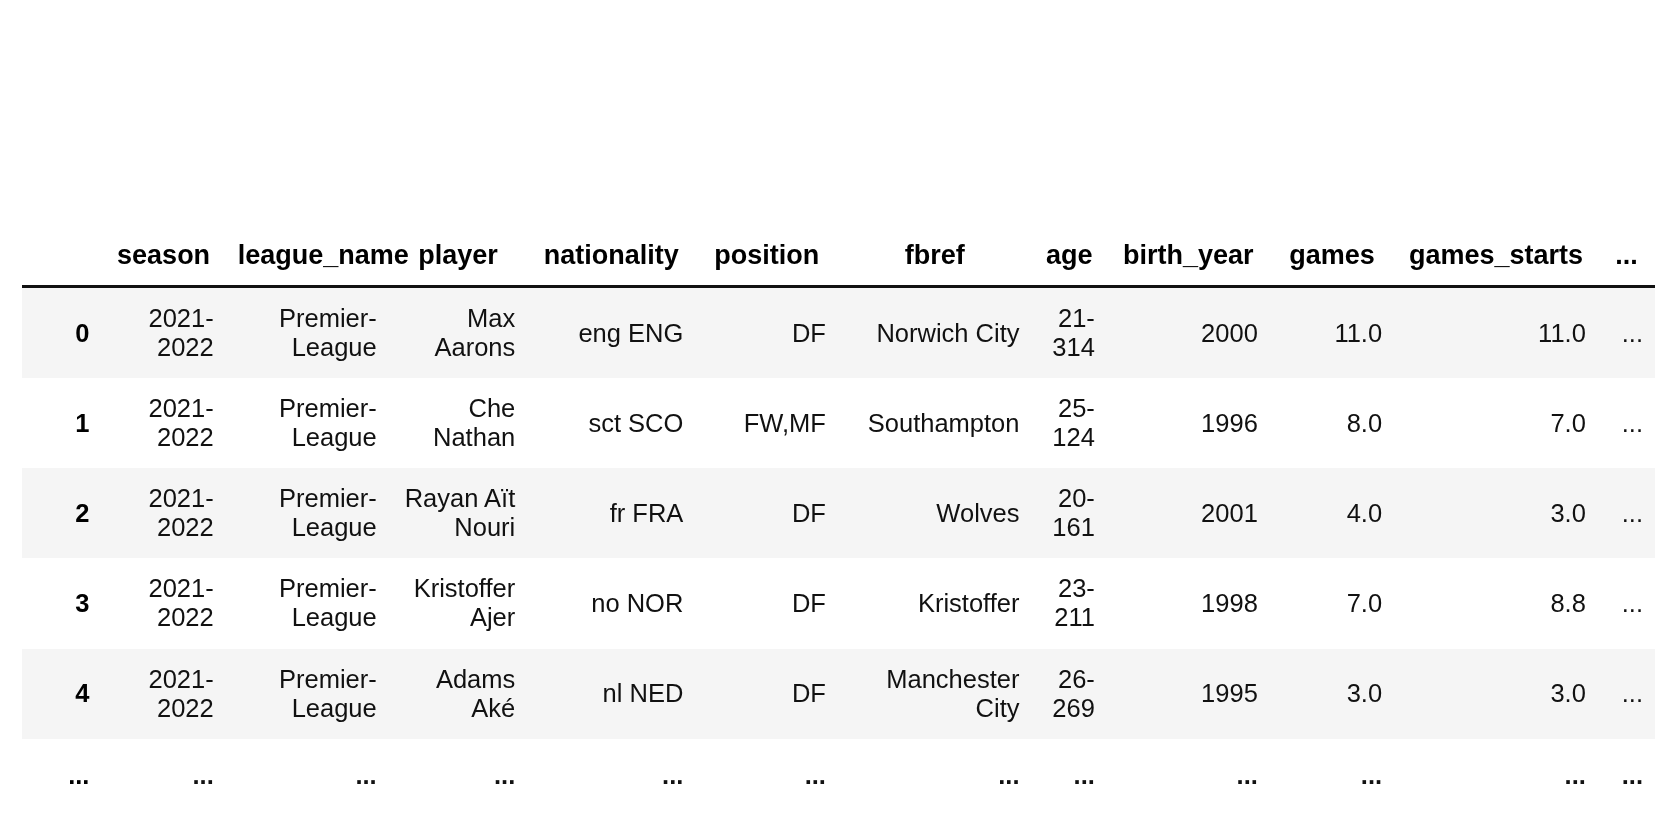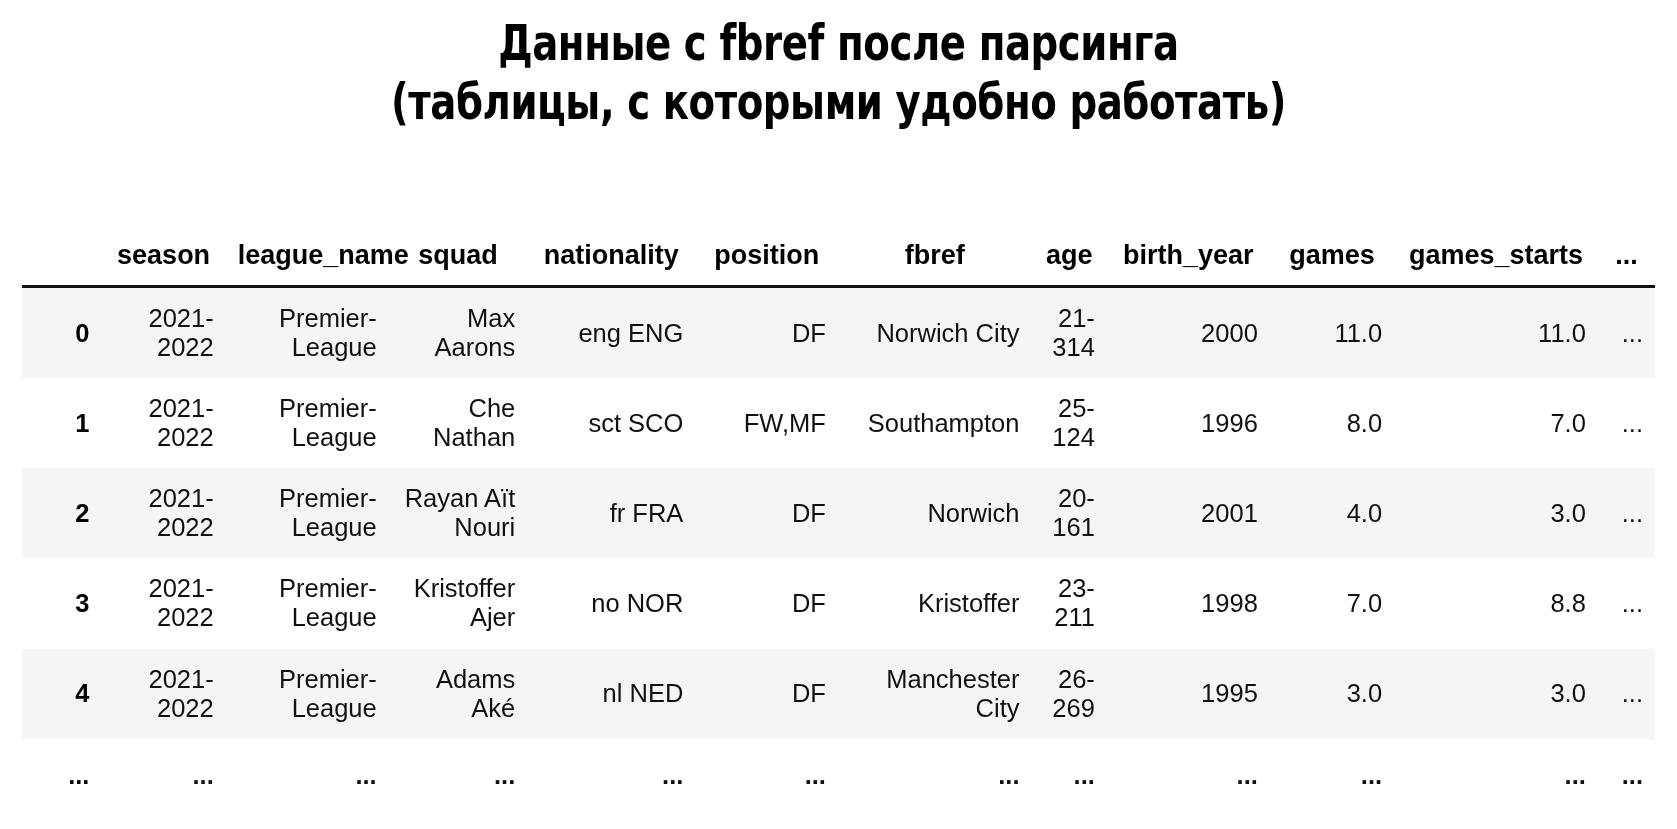--- a/index.html
+++ b/index.html
@@ -115,24 +115,20 @@
   col.c-birth      { width: 160px; }
   col.c-games      { width: 122px; }
   col.c-gstarts    { width: 200px; }
   col.c-more       { width: 56px;  }
 </style>
 </head>
 <body>
 
 <div class="page">
 
-  <div class="title-block">
-    <div class="title-line">Данные с fbref после парсинга</div>
-    <div class="title-line">(таблицы, с которыми удобно работать)</div>
-  </div>
 
   <div class="table-wrap">
     <table class="df">
       <colgroup>
         <col class="c-idx">
         <col class="c-season">
         <col class="c-league">
         <col class="c-player">
         <col class="c-nat">
         <col class="c-pos">
@@ -142,21 +138,21 @@
         <col class="c-games">
         <col class="c-gstarts">
         <col class="c-more">
       </colgroup>
 
       <thead>
         <tr class="head-row">
           <th class="idx"></th>
           <th>season</th>
           <th>league_name</th>
-          <th>squad</th>
+          <th>player</th>
           <th>nationality</th>
           <th>position</th>
           <th>fbref</th>
           <th>age</th>
           <th>birth_year</th>
           <th>games</th>
           <th>games_starts</th>
           <th class="ell">...</th>
         </tr>
       </thead>
@@ -192,21 +188,21 @@
           <td class="ell">...</td>
         </tr>
 
         <tr class="data-row striped">
           <td class="idx">2</td>
           <td>2021-2022</td>
           <td>Premier-League</td>
           <td>Rayan Aït Nouri</td>
           <td>fr FRA</td>
           <td>DF</td>
-          <td>Norwich</td>
+          <td>Wolves</td>
           <td>20-161</td>
           <td>2001</td>
           <td>4.0</td>
           <td>3.0</td>
           <td class="ell">...</td>
         </tr>
 
         <tr class="data-row">
           <td class="idx">3</td>
           <td>2021-2022</td>

